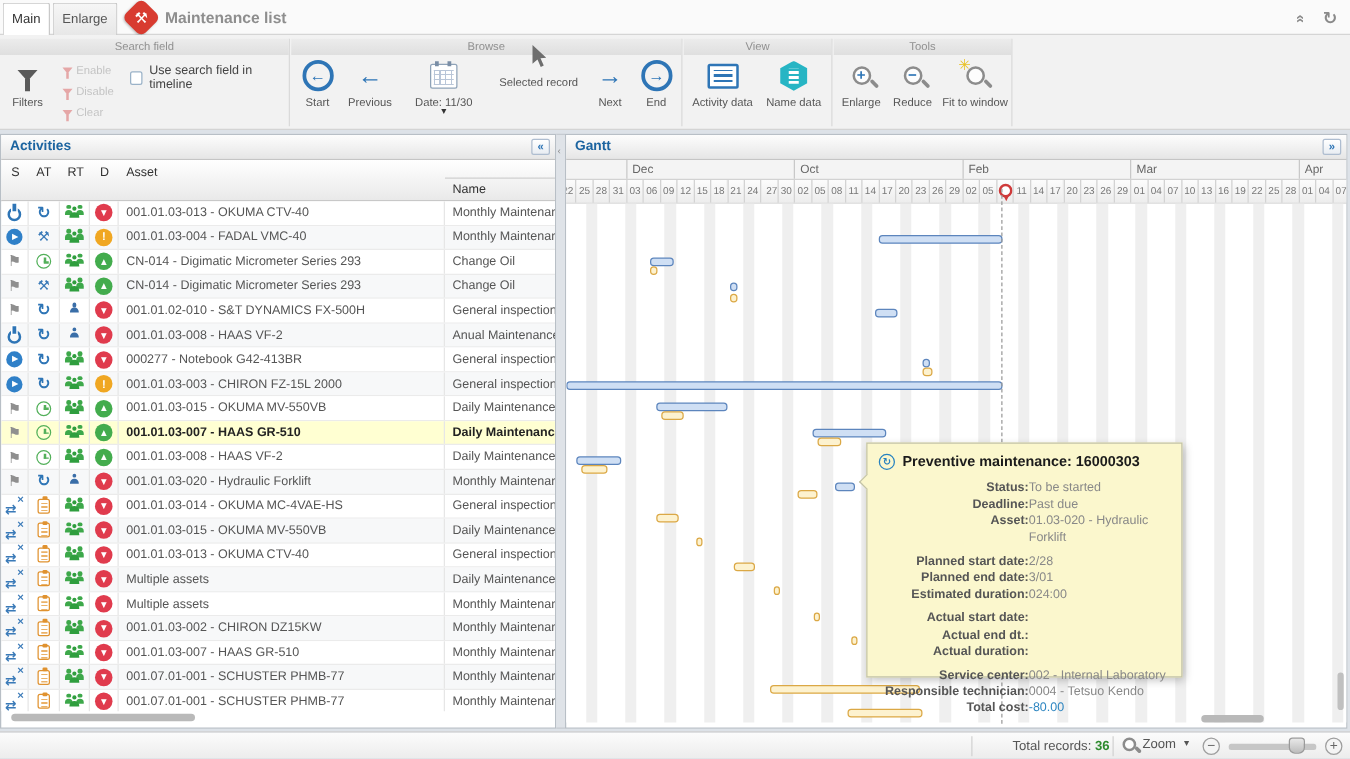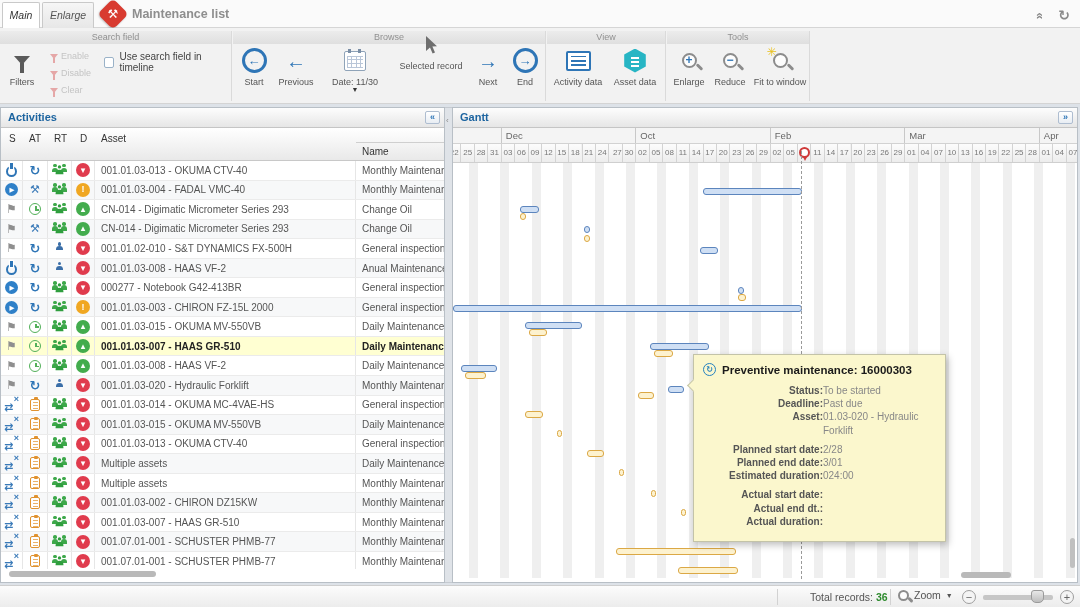--- a/index.html
+++ b/index.html
@@ -2,21 +2,21 @@
 <html><head>
 <meta charset="utf-8">
 <style>
   * { margin:0; padding:0; box-sizing:border-box; }
   html,body { background:#cfd6dd; }
   body { font-family:"Liberation Sans","DejaVu Sans",sans-serif; }
   #app { position:relative; width:1080px; height:607px; background:#dde2e8; overflow:hidden; }
 
   
   .tabbar { position:absolute; top:0; left:0; right:0; height:28px; background:#fafafa; border-bottom:1px solid #d5d5d5; }
-  .tab { position:absolute; top:2px; height:26px; font-size:10.5px; text-align:center; line-height:25px; border:1px solid #c9c9c9; border-bottom:none; border-radius:2px 2px 0 0; color:#555; background:linear-gradient(#f6f6f6,#e7e7e7); cursor:default;font-style:italic; }
+  .tab { position:absolute; top:2px; height:26px; font-size:10.5px; text-align:center; line-height:25px; border:1px solid #c9c9c9; border-bottom:none; border-radius:2px 2px 0 0; color:#555; background:linear-gradient(#f6f6f6,#e7e7e7); cursor:default; }
   .tab.active { background:#fff; color:#333; z-index:2; }
   .appicon { position:absolute; left:102px; top:3px; width:22px; height:22px; background:#d83b30; border-radius:5px; transform:rotate(45deg); box-shadow:0 1px 2px rgba(0,0,0,.25); }
   .appicon span { position:absolute; left:0; top:0; width:22px; height:22px; transform:rotate(-45deg); color:#fff; font-size:12px; text-align:center; line-height:22px; }
   .apptitle { position:absolute; left:132px; top:7px; font-size:12.5px; font-weight:bold; color:#8e8e8e; }
   .topicons { position:absolute; right:10px; top:6px; color:#8a8a8a; }
   .collapse-ic { display:inline-block; transform:rotate(-90deg); font-size:12px; font-weight:bold; margin-right:16px; }
   .refresh-ic { display:inline-block; font-size:14px; font-weight:bold; }
 
   
   .ribbon { position:absolute; top:28px; left:0; right:0; height:76px; background:#f2f2f2; border-bottom:1px solid #d4d4d4; }
@@ -223,21 +223,21 @@
       <div class="rbtn" style="left:2px;top:16px;width:58px;">
         <div class="ricon">
             <span class="listicon"></span>
           </div>
         <span>Activity data</span>
       </div>
       <div class="rbtn" style="left:60px;top:16px;width:56px;">
         <div class="ricon">
             <span class="hexicon"></span>
           </div>
-        <span>Asset data</span>
+        <span>Name data</span>
       </div>
     </div>
 
     <div class="rgroup" style="left:667px;width:143px;">
       <div class="rgroup-label">Tools</div>
       <div class="rbtn" style="left:0px;top:16px;width:44px;">
         <div class="ricon">
             <span class="mag">+</span>
           </div>
         <span>Enlarge</span>
@@ -858,20 +858,34 @@
             </div>
             <div class="tt-row">
               <span class="tt-label">Actual end dt.:</span>
               <span class="tt-value"></span>
             </div>
             <div class="tt-row">
               <span class="tt-label">Actual duration:</span>
               <span class="tt-value"></span>
             </div>
           </div>
+          <div class="tt-group">
+            <div class="tt-row">
+              <span class="tt-label">Service center:</span>
+              <span class="tt-value">002 - Internal Laboratory</span>
+            </div>
+            <div class="tt-row">
+              <span class="tt-label">Responsible technician:</span>
+              <span class="tt-value">0004 - Tetsuo Kendo</span>
+            </div>
+            <div class="tt-row">
+              <span class="tt-label">Total cost:</span>
+              <span class="tt-value accent">-80.00</span>
+            </div>
+          </div>
         </div>
     </div>
   </div>
 
   <div class="statusbar">
     <span class="sbsep" style="left:777px;"></span>
     <span class="sb-total">
       <span>Total records:</span>
       <b>36</b>
     </span>

